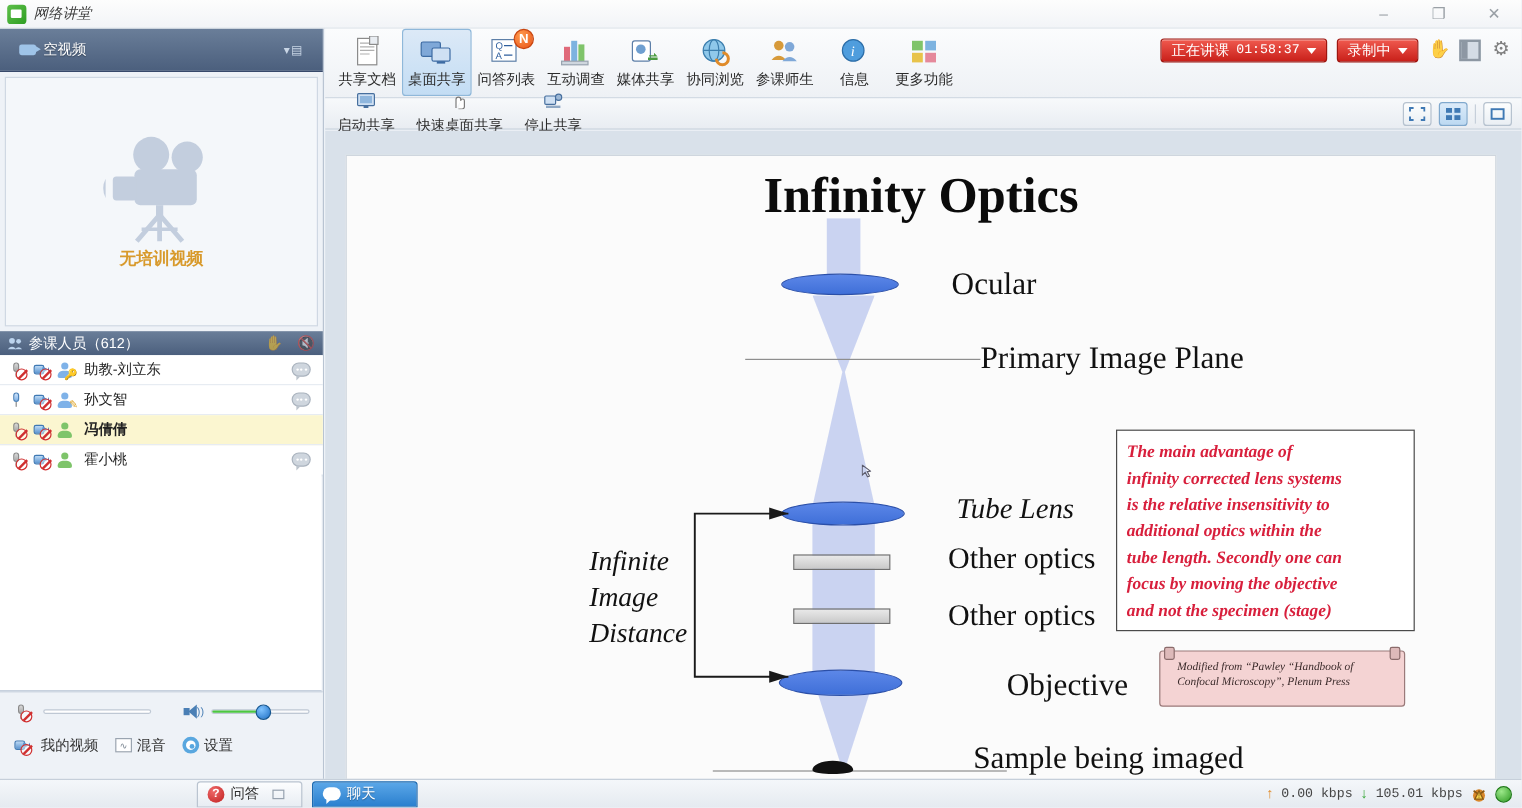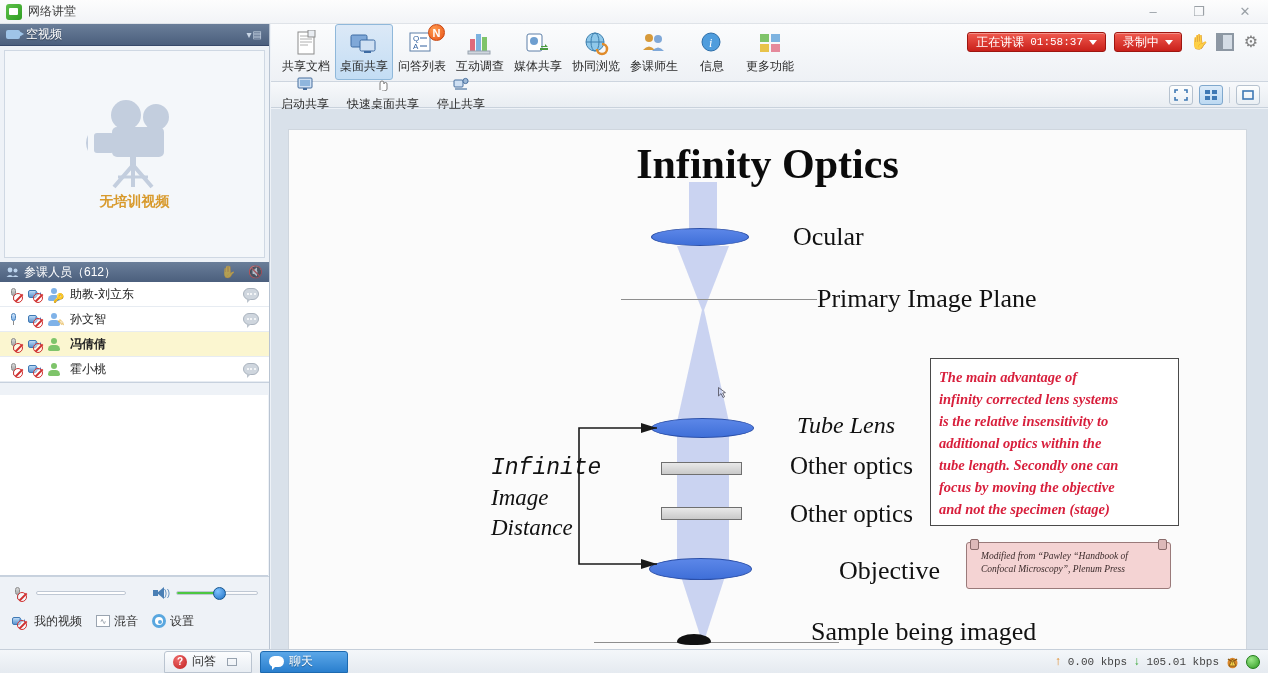--- a/index.html
+++ b/index.html
@@ -22,36 +22,36 @@
   .tb-icon {
     width:16px; height:16px; margin-left:6px; margin-right:6px;
     border-radius:3px;
     background:linear-gradient(135deg,#5ec04a,#2f9e23);
     position:relative; flex:0 0 auto;
   }
   .tb-icon:after{
     content:""; position:absolute; left:3px; top:4px; width:9px; height:7px;
     background:#fff; border-radius:1px;
   }
-  .tb-title { font-size:12px; color:#3c3c3c; }
+  .tb-title { font-size:12px; color:#3c3c3c;font-style:italic; }
   .tb-btns { margin-left:auto; display:flex; height:24px; }
   .tb-btn {
     width:46px; height:24px; display:flex; align-items:center; justify-content:center;
     color:#9aa0a6; font-size:13px;
   }
 
   
   .sidebar {
     position:absolute; left:0; top:24px; width:270px; height:625px;
     background:#eef2f7;
     border-right:1px solid #b9c4d2;
   }
   .video-header {
-    height:22px; background:linear-gradient(#6a7e99,#4b5f7d);
-    display:flex; align-items:center; padding:0 6px;
+    height:36px; background:linear-gradient(#6a7e99,#4b5f7d);
+    display:flex; align-items:center; padding:0 16px;
     border-bottom:1px solid #37496a;
   }
   .vh-cam {
     width:14px;height:9px;background:#9fc4e8;border-radius:2px;position:relative;margin-right:6px;
   }
   .vh-cam:after{content:"";position:absolute;right:-4px;top:1px;border-left:5px solid #9fc4e8;
     border-top:3px solid transparent;border-bottom:3px solid transparent;}
   .vh-title{color:#fff; font-size:12px; text-shadow:0 1px 1px rgba(0,0,0,.4);}
   .vh-menu{margin-left:auto; color:#c9d6e6; font-size:10px; letter-spacing:1px;}
 
@@ -656,21 +656,21 @@
           </svg>
 
           <div class="lbl" style="left:504px; top:92px; font-size:26px;">Ocular</div>
           <div class="lbl" style="left:528px; top:154px; font-size:26px;">Primary Image Plane</div>
           <div class="lbl italic" style="left:508px; top:282px; font-size:24px;">Tube Lens</div>
           <div class="lbl" style="left:501px; top:322px; font-size:25px;">Other optics</div>
           <div class="lbl" style="left:501px; top:370px; font-size:25px;">Other optics</div>
           <div class="lbl" style="left:510px; top:426px; font-size:26px;margin-left:40px;">Objective</div>
           <div class="lbl" style="left:522px; top:487px; font-size:26px;">Sample being imaged</div>
 
-          <div class="lbl italic" style="left:202px; top:325px; font-size:23px;font-family:Liberation Mono, monospace;">Infinite</div>
+          <div class="lbl italic" style="left:202px; top:325px; font-size:23px;">Infinite</div>
           <div class="lbl italic" style="left:202px; top:355px; font-size:23px;">Image</div>
           <div class="lbl italic" style="left:202px; top:385px; font-size:23px;">Distance</div>
 
           <div class="redbox">
             <p>The main advantage of</p>
             <p>infinity corrected  lens systems</p>
             <p>is the relative  insensitivity   to</p>
             <p>additional optics within the</p>
             <p>tube length. Secondly one can</p>
             <p>focus by moving the objective</p>

